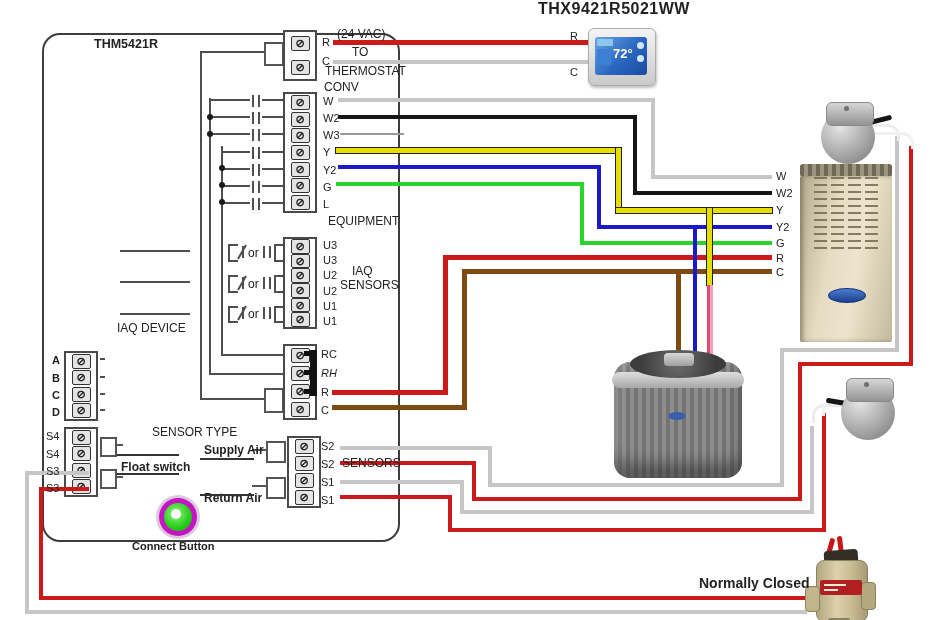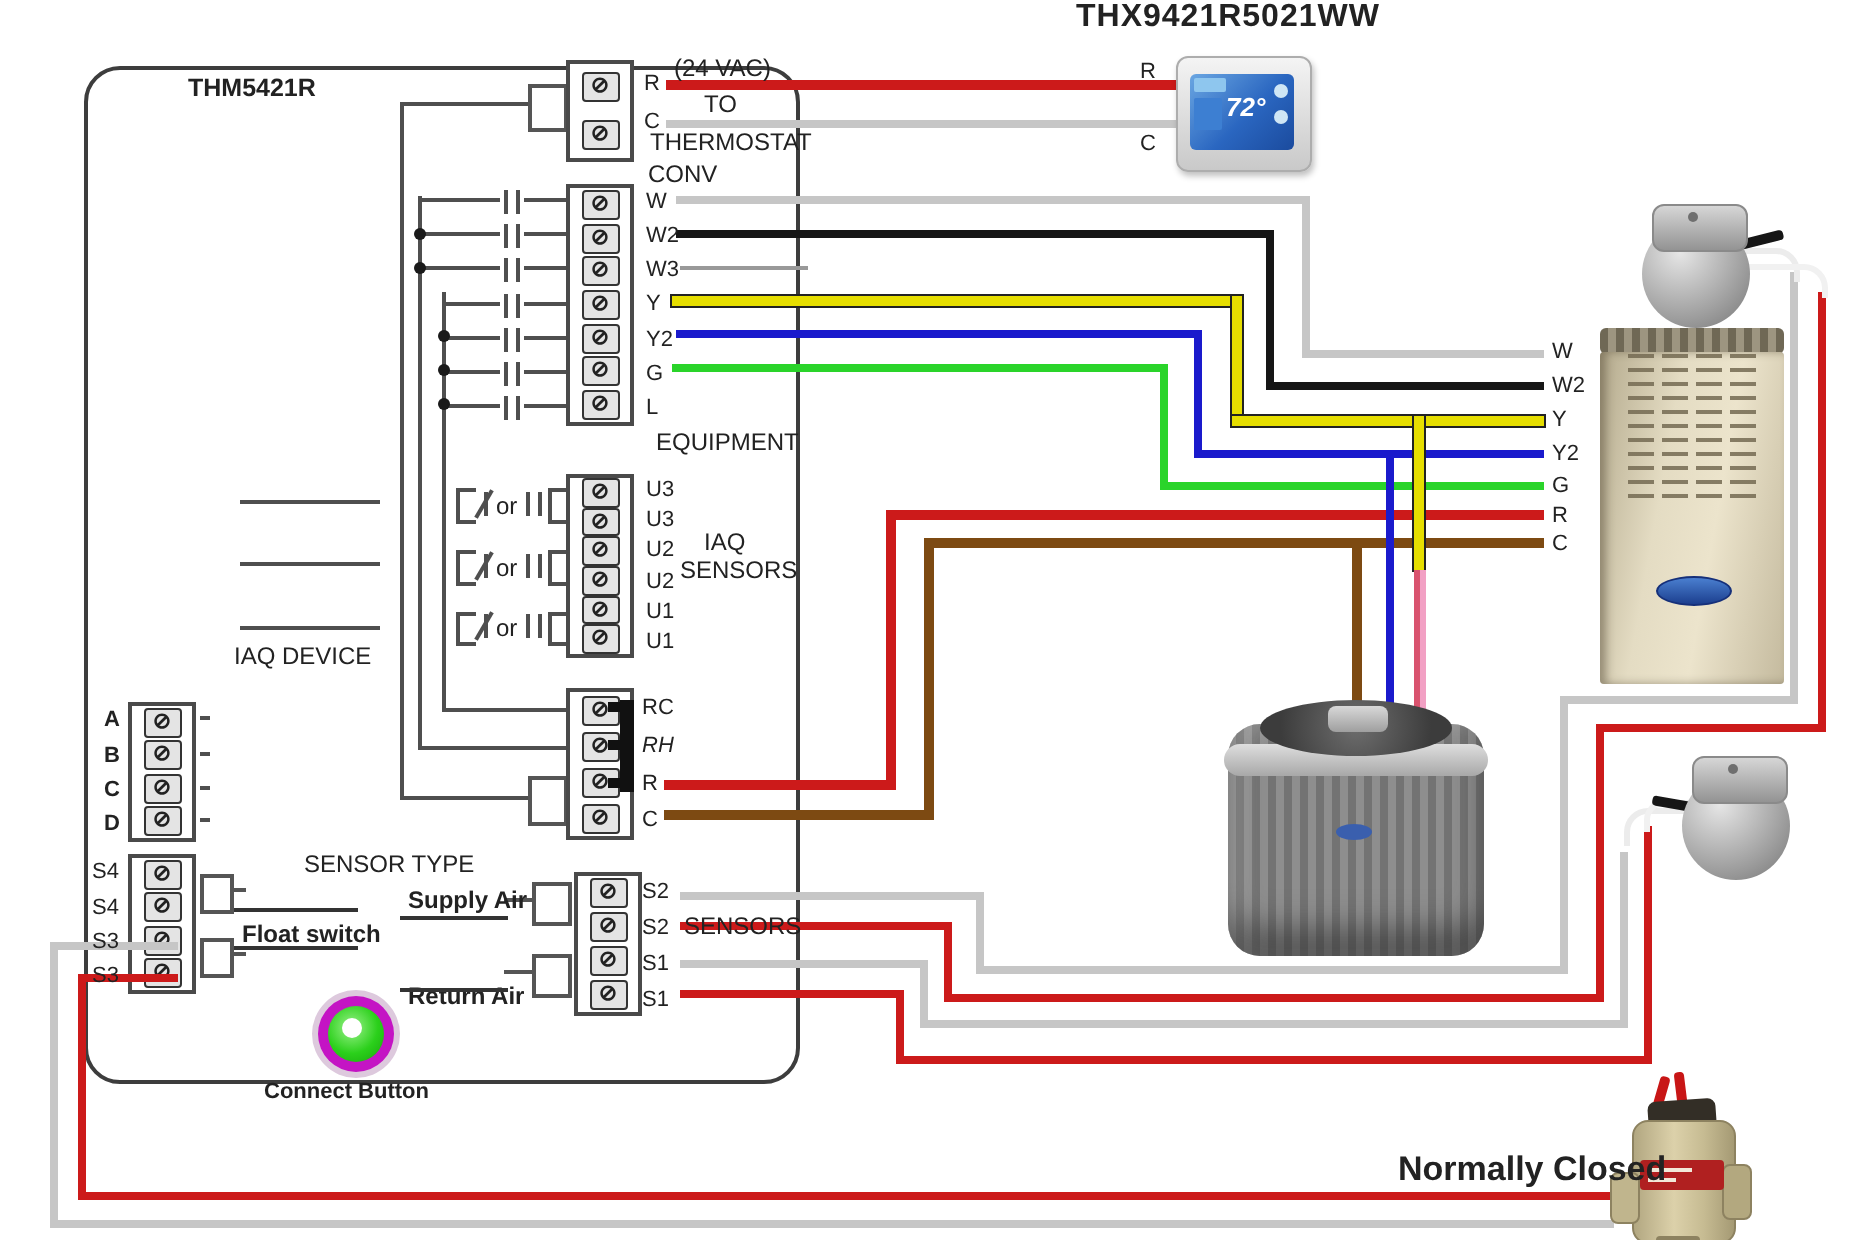--- a/index.html
+++ b/index.html
@@ -36,21 +36,21 @@
   #cbtn{position:absolute;left:159px;top:498px;width:38px;height:38px;border-radius:50%;
         background:#c414c4;box-shadow:0 0 0 3px #ddc9dd;z-index:6;}
   #cbtn .grn{position:absolute;left:5px;top:5px;width:28px;height:28px;border-radius:50%;
         background:radial-gradient(circle at 42% 38%,#9bf28b,#2bd01b 55%,#17a50c);}
   #cbtn .wht{position:absolute;left:12px;top:11px;width:10px;height:10px;border-radius:50%;background:#fff;}
   
   #therm{position:absolute;left:588px;top:28px;width:66px;height:56px;border-radius:6px;
          background:linear-gradient(#f4f4f4,#c9c9c9);border:1px solid #adadad;z-index:6;
          box-shadow:1px 2px 3px rgba(0,0,0,.25);}
   #therm .scr{position:absolute;left:6px;top:8px;width:52px;height:38px;border-radius:3px;
-         background:linear-gradient(135deg,#6aa6e2 0%,#2a66c0 55%,#1b4b9e 100%);overflow:hidden;font-style:italic;}
+         background:linear-gradient(135deg,#6aa6e2 0%,#2a66c0 55%,#1b4b9e 100%);overflow:hidden;}
   #therm .temp{position:absolute;left:18px;top:9px;color:#fff;font-size:13px;font-weight:bold;}
   #therm .bar{position:absolute;left:2px;top:2px;width:16px;height:7px;background:#8ec6ee;border-radius:1px;}
   #therm .bar2{position:absolute;left:2px;top:12px;width:14px;height:16px;background:#3d7fd2;border-radius:1px;}
   #therm .ic1{position:absolute;right:3px;top:5px;width:7px;height:7px;border-radius:50%;background:#cfe6f5;}
   #therm .ic2{position:absolute;right:3px;top:18px;width:7px;height:7px;border-radius:50%;background:#cfe6f5;}
   
   #furn{position:absolute;left:798px;top:162px;width:98px;height:182px;z-index:6;}
   #furn .top{position:absolute;left:2px;top:2px;width:92px;height:13px;border-radius:3px;
         background:repeating-linear-gradient(90deg,#6f English6855 0 4px,#9d9580 4px 8px);
         background:repeating-linear-gradient(90deg,#6f6855 0 4px,#9d9580 4px 8px);}
@@ -412,21 +412,21 @@
     <div class="cap"></div>
     <div class="pin"></div>
   </div>
   <div class="fsw" style="left:838px;top:378px;">
     <div class="probe" style="left:-12px;top:22px;width:28px;transform:rotate(10deg);"></div>
     <div class="ball"></div>
     <div class="cap"></div>
     <div class="pin"></div>
   </div>
 
-  <div class="lb b" style="left:699px;top:576px;font-size:17px;">Normally Closed</div>
+  <div class="lb b" style="left:699px;top:576px;font-size:14px;">Normally Closed</div>
   <div id="valve">
     <div class="vw" style="left:30px;top:-8px;height:18px;transform:rotate(16deg);"></div>
     <div class="vw" style="left:40px;top:-10px;height:20px;transform:rotate(-7deg);"></div>
     <div class="cap"></div>
     <div class="body"></div>
     <div class="knl"></div>
     <div class="knr"></div>
     <div class="lbl">
       <div class="tick" style="left:4px;top:4px;width:22px;"></div>
       <div class="tick" style="left:4px;top:9px;width:14px;"></div>

